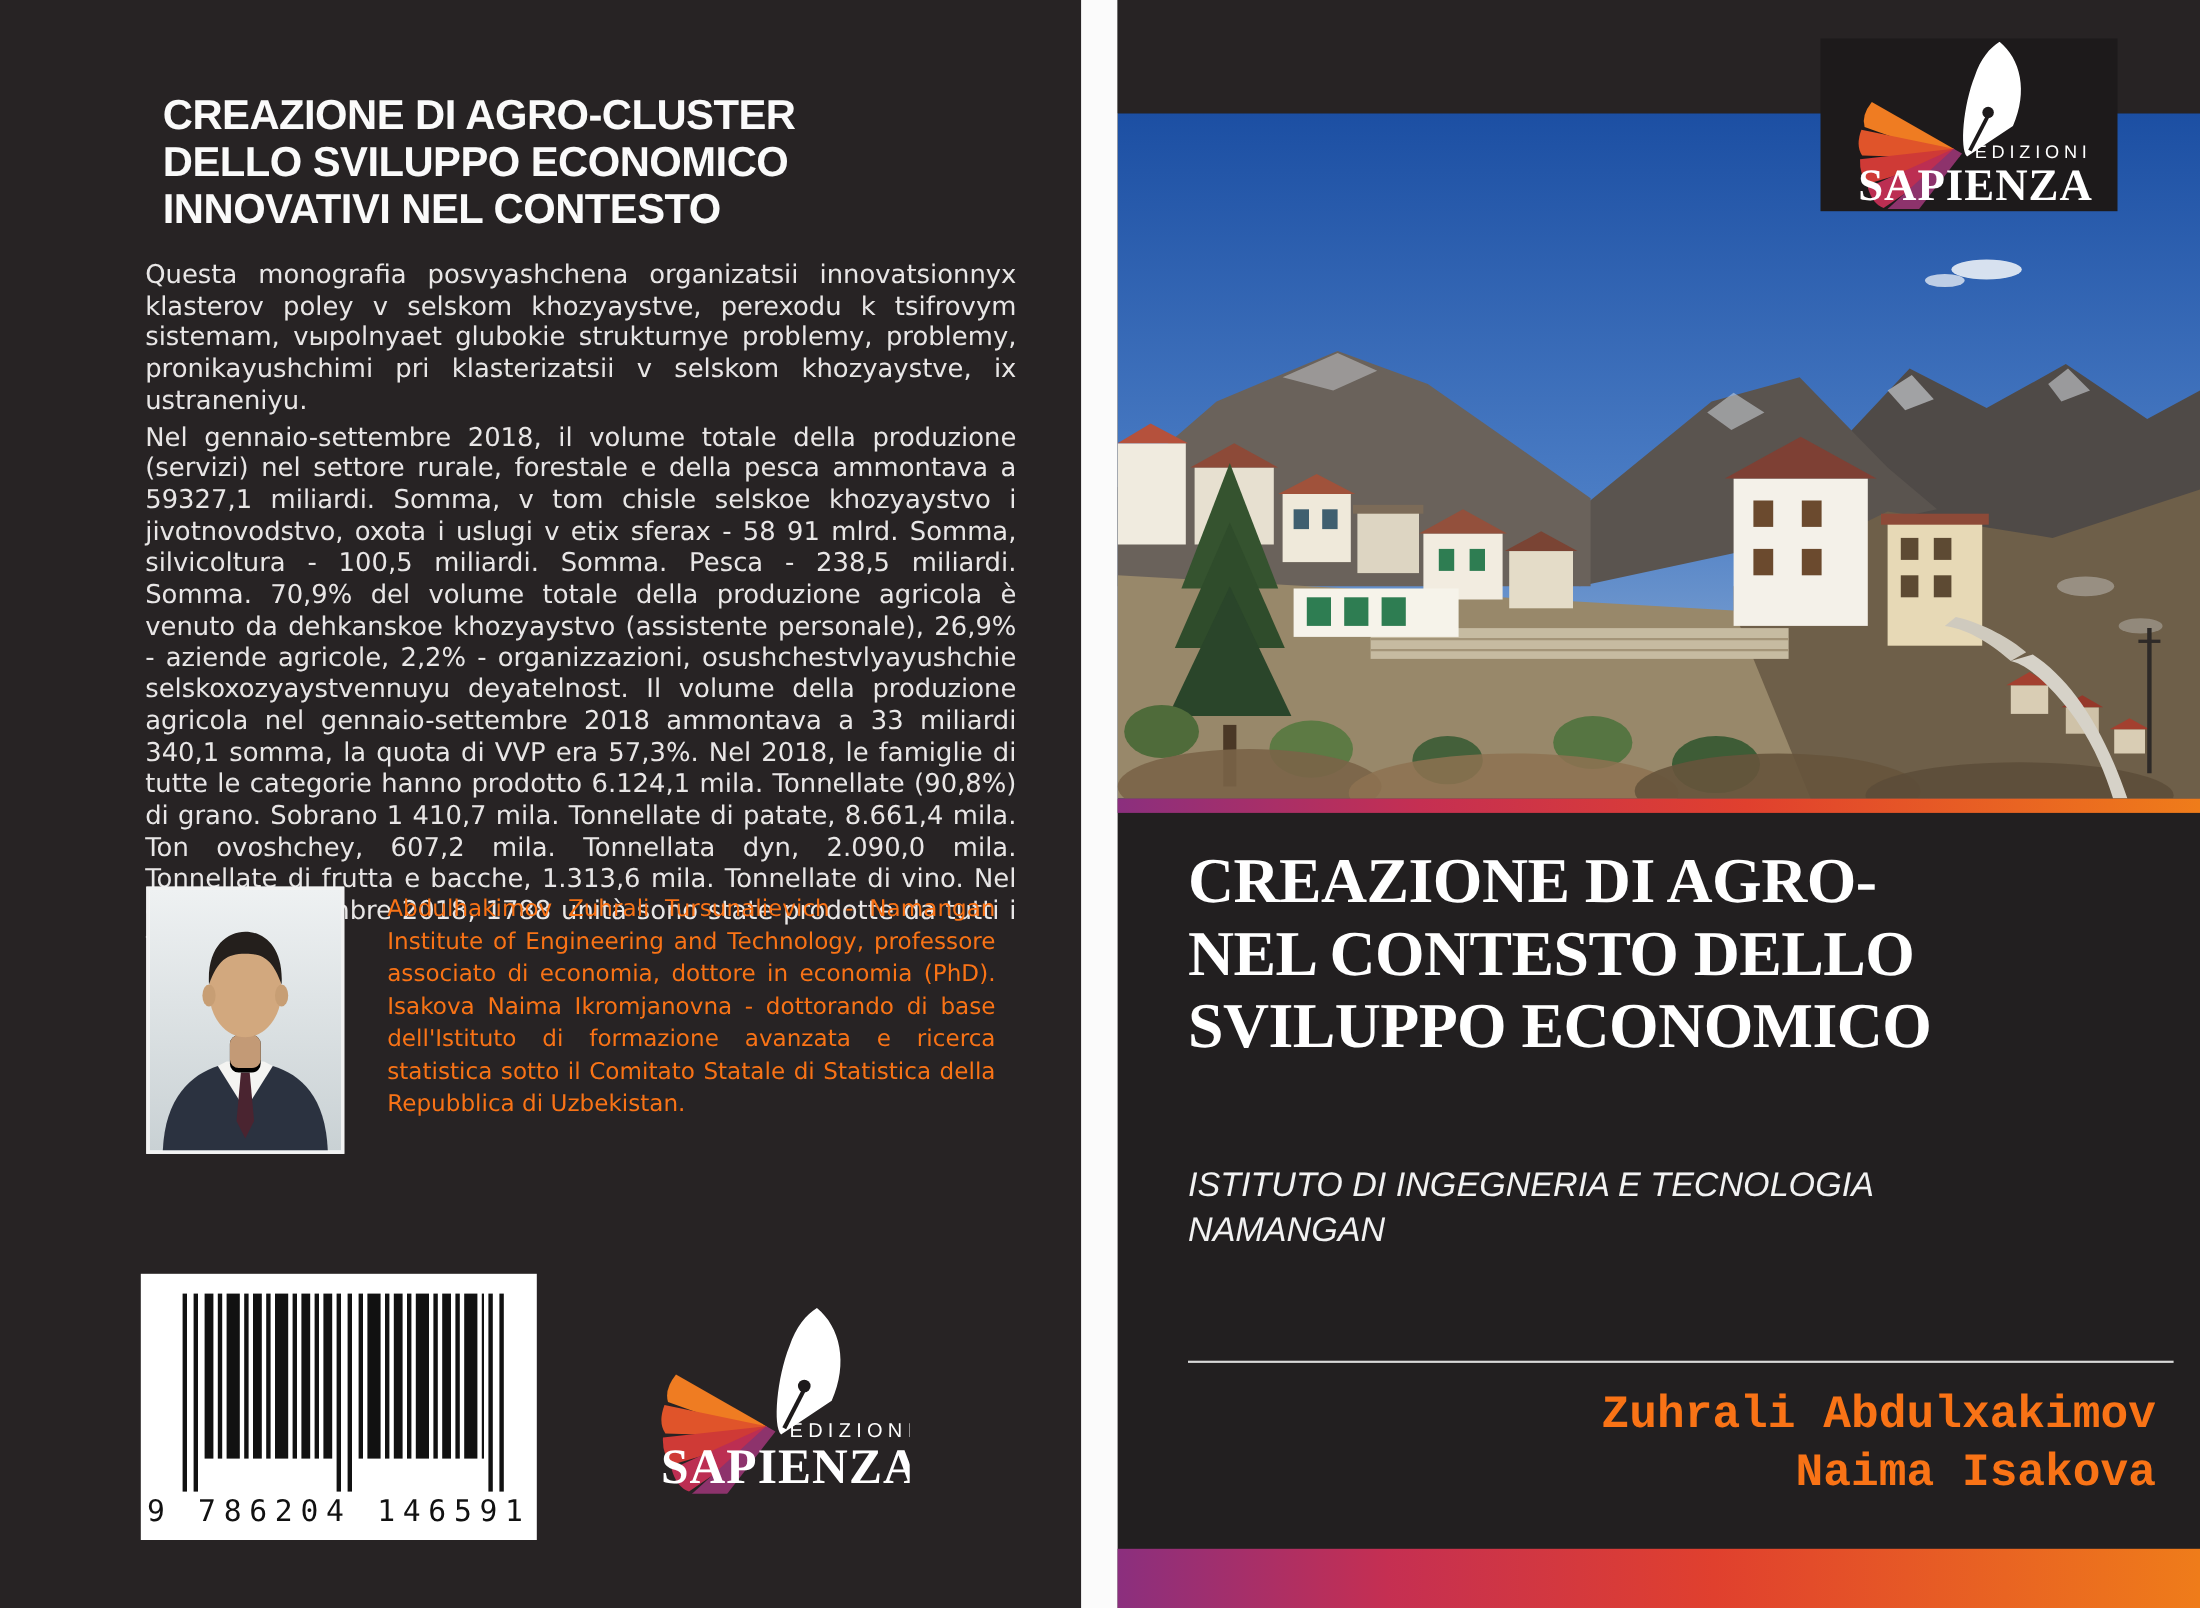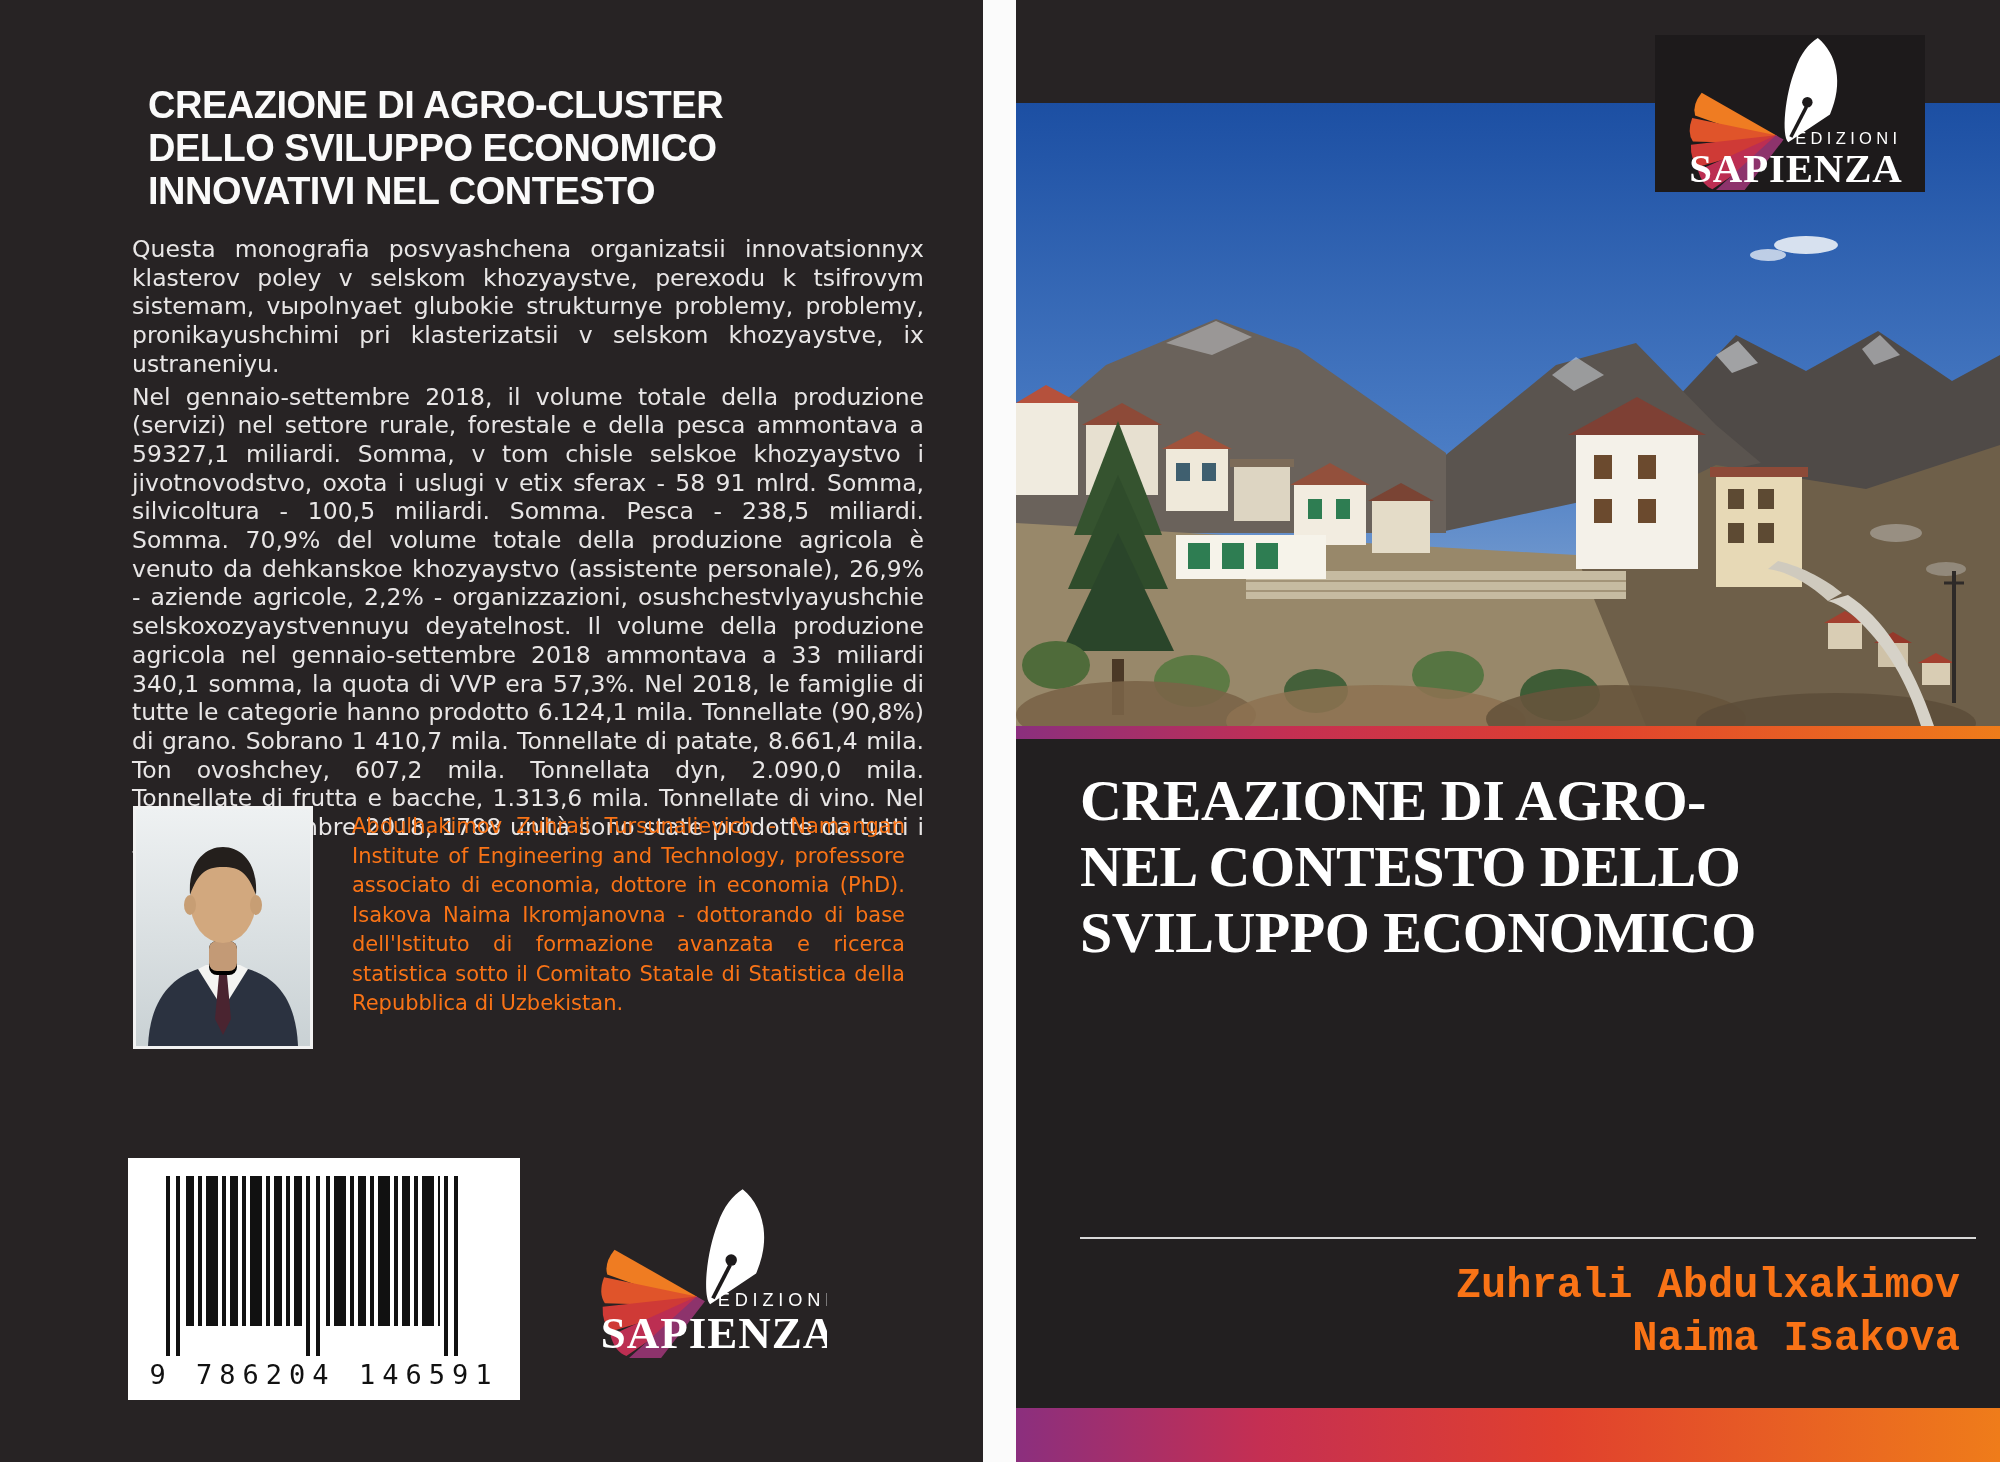--- a/index.html
+++ b/index.html
@@ -15,21 +15,21 @@
   .back-title{position:absolute;left:128px;top:84px;width:740px;color:#fafafa;
               font-family:"Liberation Sans",sans-serif;font-weight:700;font-size:38px;
               line-height:43px;letter-spacing:-0.5px;margin-left:20px;}
   .synopsis{position:absolute;left:128px;top:231px;width:800px;color:#e8e6e6;
             font-size:23.5px;line-height:28.7px;text-align:justify;}
   .synopsis p{margin:4px;}
   .author-photo{position:absolute;left:133px;top:806px;width:180px;height:243px;
                 background:#ffffff;box-sizing:border-box;border:3px solid #f2f2f2;}
   .bio{position:absolute;left:352px;top:812px;width:553px;color:#f97316;
        font-size:21px;line-height:29.5px;text-align:justify;}
-  .barcode-box{position:absolute;left:128px;top:1158px;width:360px;height:242px;background:#ffffff;padding-left:32px;}
+  .barcode-box{position:absolute;left:128px;top:1158px;width:360px;height:242px;background:#ffffff;}
   .barcode-box svg{position:absolute;left:18px;top:4px;}
   .barcode-digits{position:absolute;left:0;bottom:10px;width:100%;text-align:center;
                   color:#111;font-family:"DejaVu Sans Mono",monospace;font-size:27px;letter-spacing:7px;}
 
   
   .logo-left{position:absolute;left:597px;top:1188px;width:230px;height:170px;}
   .logo-box-right{position:absolute;left:639px;top:35px;width:270px;height:157px;background:#1d1a1b;
                   display:flex;align-items:center;justify-content:center;}
   .logo-svg{display:block;}
   .logo-edizioni{fill:#ffffff;font-family:"Liberation Sans",sans-serif;font-size:19px;letter-spacing:5px;}
@@ -276,20 +276,24 @@
         <text class="logo-sapienza" x="4" y="166">SAPIENZA</text>
       </svg>
     </div>
 
     <div class="front-title">
       <div>CREAZIONE DI AGRO-</div>
       <div>NEL CONTESTO DELLO</div>
       <div>SVILUPPO ECONOMICO</div>
     </div>
 
+    <div class="front-subtitle">
+      <div>ISTITUTO DI INGEGNERIA E TECNOLOGIA</div>
+      <div>NAMANGAN</div>
+    </div>
 
     <div class="front-rule"></div>
 
     <div class="front-authors">
       <div>Zuhrali Abdulxakimov</div>
       <div>Naima Isakova</div>
     </div>
 
     <div class="front-bottombar"></div>
   </div>

